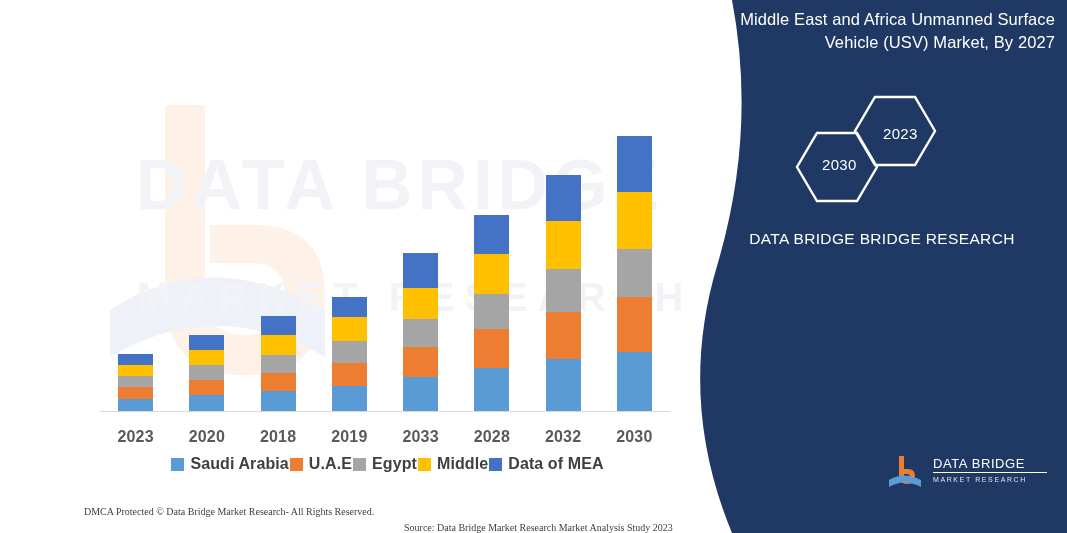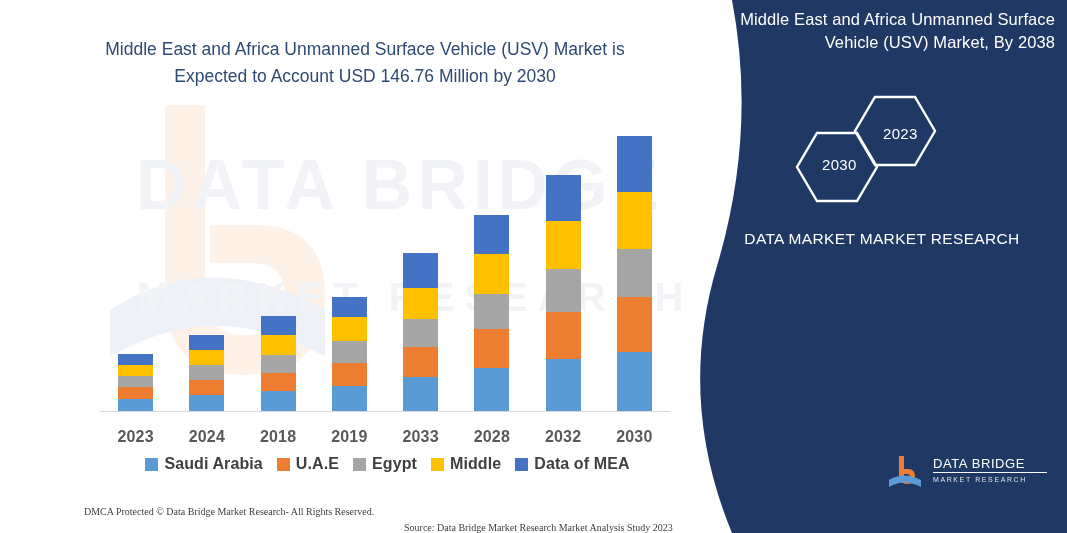--- a/index.html
+++ b/index.html
@@ -188,21 +188,21 @@
     letter-spacing: .2px;
   }
 
   .legend {
     position: absolute;
     left: 100px; top: 455px;
     width: 575px;
     display: flex;
     justify-content: center;
     align-items: center;
-    gap: 14px;
+    gap: 1px;
     z-index: 1;
   }
   .legend-item { display: flex; align-items: center; gap: 6px; }
   .legend-swatch { width: 13px; height: 13px; display: inline-block; }
   .legend-label {
     font-size: 16px;
     font-weight: bold;
     color: #404040;
     letter-spacing: .1px;
   }
@@ -229,21 +229,20 @@
 
     <div class="watermark">
       <svg viewBox="0 0 660 330" xmlns="http://www.w3.org/2000/svg" aria-hidden="true">
         <path d="M55 10 L95 10 L95 200 Q95 280 175 280 Q255 280 255 200 Q255 130 185 130 L140 130 L140 168 L182 168 Q215 168 215 202 Q215 240 175 240 Q135 240 135 200 L135 10 Z" fill="#fdf1e8"></path>
         <path d="M40 215 Q140 150 255 215 L255 262 Q145 200 40 262 Z" fill="#eef2f8"></path>
       </svg>
       <div class="wm-text">DATA BRIDGE</div>
       <div class="wm-text2">MARKET RESEARCH</div>
     </div>
 
-    <div class="chart-title">Middle East and Africa Unmanned Surface Vehicle (USV) Market is Expected to Account USD 146.76 Million by 2030</div>
 
     <div class="plot">
       <div class="bars" id="bars">
           <div class="bar-col">
             <div class="bar-stack">
               <div class="seg" style="height: 13px; background: rgb(91, 155, 213);"></div>
               <div class="seg" style="height: 12px; background: rgb(237, 125, 49);"></div>
               <div class="seg" style="height: 11px; background: rgb(165, 165, 165);"></div>
               <div class="seg" style="height: 11px; background: rgb(255, 192, 0);"></div>
               <div class="seg" style="height: 11px; background: rgb(68, 114, 196);"></div>
@@ -311,21 +310,21 @@
               <div class="seg" style="height: 57px; background: rgb(255, 192, 0);"></div>
               <div class="seg" style="height: 56px; background: rgb(68, 114, 196);"></div>
             </div>
           </div>
         </div>
       <div class="axis-line"></div>
     </div>
 
     <div class="xlabels" id="xlabels">
         <div class="xl">2023</div>
-        <div class="xl">2024</div>
+        <div class="xl">2020</div>
         <div class="xl">2018</div>
         <div class="xl">2019</div>
         <div class="xl">2033</div>
         <div class="xl">2028</div>
         <div class="xl">2032</div>
         <div class="xl">2030</div>
       </div>
 
     <div class="legend" id="legend">
         <div class="legend-item">
@@ -350,32 +349,32 @@
         </div>
       </div>
   </div>
 
   <div class="right-panel">
     <svg class="panel-svg" viewBox="0 0 380 533" preserveAspectRatio="none" xmlns="http://www.w3.org/2000/svg" aria-hidden="true">
       <path d="M45 0 L380 0 L380 533 L45 533 Q-10 400 30 266 Q70 132 45 0 Z" fill="#1f3864"></path>
     </svg>
 
     <div class="panel-content">
-      <div class="panel-title">Middle East and Africa Unmanned Surface Vehicle (USV) Market, By 2038</div>
+      <div class="panel-title">Middle East and Africa Unmanned Surface Vehicle (USV) Market, By 2027</div>
 
       <div class="hex-wrap">
         <svg viewBox="0 0 180 120" xmlns="http://www.w3.org/2000/svg" aria-hidden="true">
           <polygon points="88,4 128,4 148,38 128,72 88,72 68,38" fill="none" stroke="#ffffff" stroke-width="2.4"></polygon>
           <polygon points="30,40 70,40 90,74 70,108 30,108 10,74" fill="none" stroke="#ffffff" stroke-width="2.4"></polygon>
         </svg>
         <span class="hex-label l2023">2023</span>
         <span class="hex-label l2030">2030</span>
       </div>
 
-      <div class="panel-brand">DATA MARKET MARKET RESEARCH</div>
+      <div class="panel-brand">DATA BRIDGE BRIDGE RESEARCH</div>
 
       <div class="panel-logo">
         <svg class="logo-mark" viewBox="0 0 40 38" xmlns="http://www.w3.org/2000/svg" aria-hidden="true">
           <path d="M6 2 L12 2 L12 22 Q12 30 20 30 Q28 30 28 22 Q28 15 21 15 L16 15 L16 20 L20 20 Q23 20 23 23 Q23 26 20 26 Q17 26 17 22 L17 2 Z" fill="#ed7d31"></path>
           <path d="M2 26 Q16 17 34 26 L34 33 Q17 24 2 33 Z" fill="#5b9bd5"></path>
         </svg>
         <div class="logo-text">
           <span class="t1">DATA BRIDGE</span>
           <span class="t2">MARKET RESEARCH</span>
         </div>

